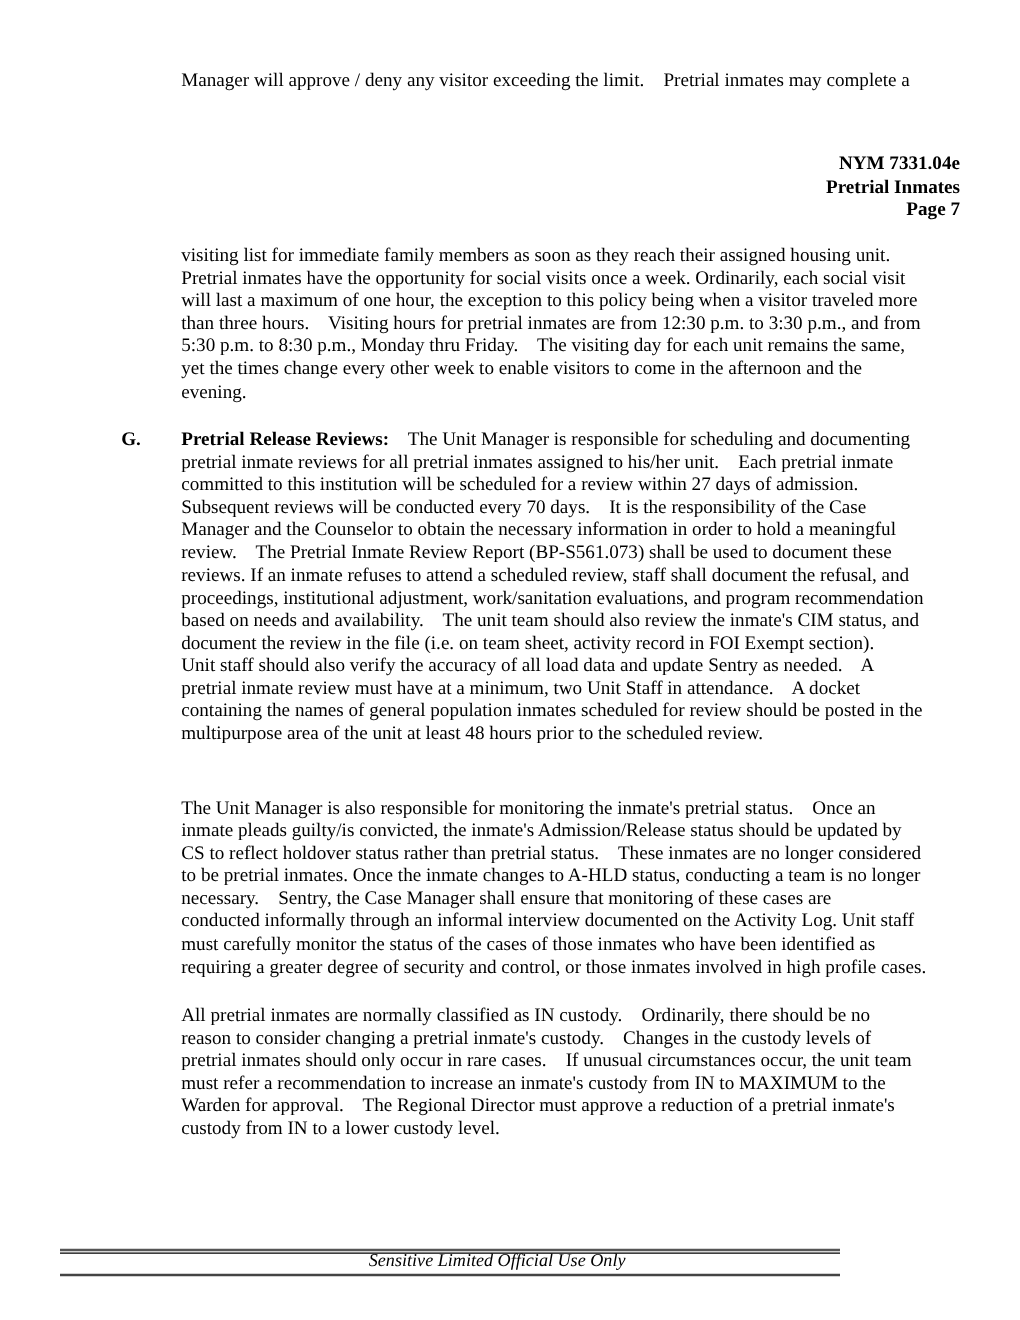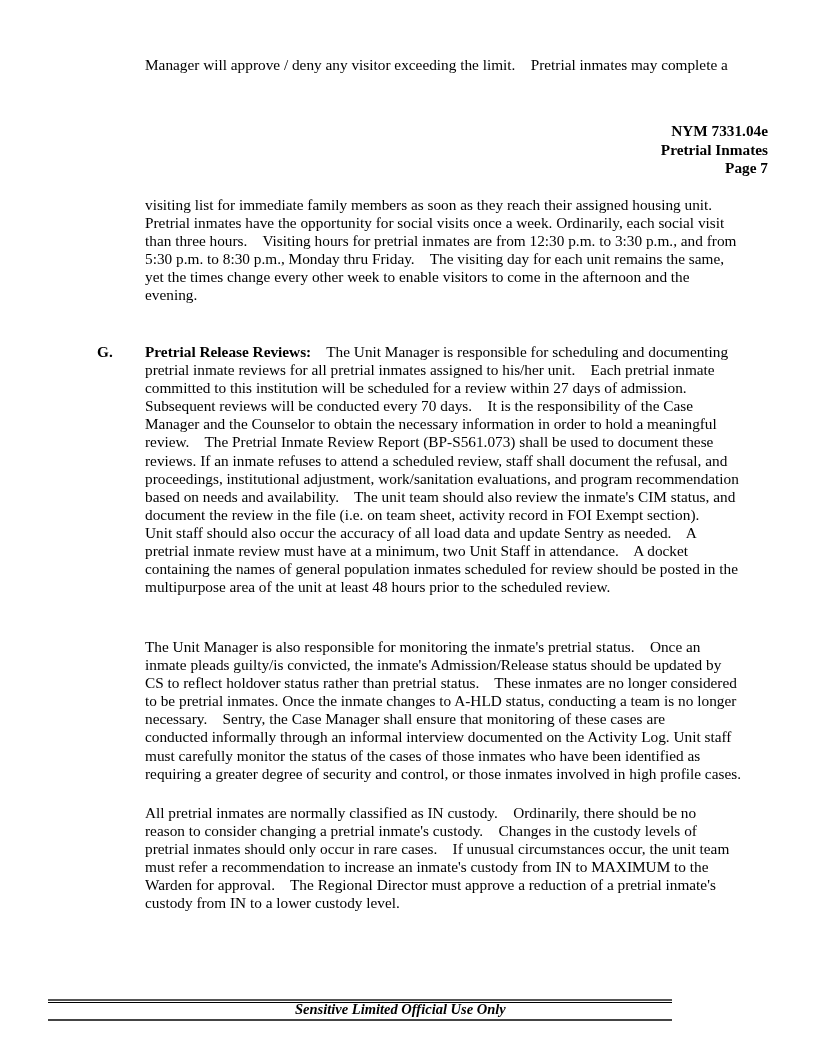--- a/index.html
+++ b/index.html
@@ -77,21 +77,21 @@
     top: 1019px;
     height: 2px;
     background: #444444;
   }
   .footer-text {
     position: absolute;
     left: 48px;
     width: 624px;
     top: 1000px;
     text-align: center;
-    font-weight: bold;
+    font-weight: normal;
     font-style: italic;
     font-size: 14.5px;
     line-height: 18px;
     padding-left: 200px;
     box-sizing: border-box;
     text-align: left;
     padding-left: 247px;
   }
 </style>
 </head>
@@ -101,39 +101,40 @@
 
 <div class="header-block">
   <span class="ln">NYM 7331.04e</span>
   <span class="ln">Pretrial Inmates</span>
   <span class="ln">Page 7</span>
 </div>
 
 <div class="para" style="top:196px;">
   <span class="ln">visiting list for immediate family members as soon as they reach their assigned housing unit.</span>
   <span class="ln">Pretrial inmates have the opportunity for social visits once a week. Ordinarily, each social visit</span>
+  <span class="ln">will last a maximum of one hour, the exception to this policy being when a visitor traveled more</span>
   <span class="ln">than three hours.    Visiting hours for pretrial inmates are from 12:30 p.m. to 3:30 p.m., and from</span>
   <span class="ln">5:30 p.m. to 8:30 p.m., Monday thru Friday.    The visiting day for each unit remains the same,</span>
   <span class="ln">yet the times change every other week to enable visitors to come in the afternoon and the</span>
   <span class="ln">evening.</span>
 </div>
 
 <div class="section-letter">G.</div>
 <div class="para" style="top:343px;">
   <span class="ln"><span class="bold">Pretrial Release Reviews:</span><span>    The Unit Manager is responsible for scheduling and documenting</span></span>
   <span class="ln">pretrial inmate reviews for all pretrial inmates assigned to his/her unit.    Each pretrial inmate</span>
   <span class="ln">committed to this institution will be scheduled for a review within 27 days of admission.</span>
   <span class="ln">Subsequent reviews will be conducted every 70 days.    It is the responsibility of the Case</span>
   <span class="ln">Manager and the Counselor to obtain the necessary information in order to hold a meaningful</span>
   <span class="ln">review.    The Pretrial Inmate Review Report (BP-S561.073) shall be used to document these</span>
   <span class="ln">reviews. If an inmate refuses to attend a scheduled review, staff shall document the refusal, and</span>
   <span class="ln">proceedings, institutional adjustment, work/sanitation evaluations, and program recommendation</span>
   <span class="ln">based on needs and availability.    The unit team should also review the inmate's CIM status, and</span>
   <span class="ln">document the review in the file (i.e. on team sheet, activity record in FOI Exempt section).</span>
-  <span class="ln">Unit staff should also occur the accuracy of all load data and update Sentry as needed.    A</span>
+  <span class="ln">Unit staff should also verify the accuracy of all load data and update Sentry as needed.    A</span>
   <span class="ln">pretrial inmate review must have at a minimum, two Unit Staff in attendance.    A docket</span>
   <span class="ln">containing the names of general population inmates scheduled for review should be posted in the</span>
   <span class="ln">multipurpose area of the unit at least 48 hours prior to the scheduled review.</span>
 </div>
 
 <div class="para" style="top:638px;">
   <span class="ln">The Unit Manager is also responsible for monitoring the inmate's pretrial status.    Once an</span>
   <span class="ln">inmate pleads guilty/is convicted, the inmate's Admission/Release status should be updated by</span>
   <span class="ln">CS to reflect holdover status rather than pretrial status.    These inmates are no longer considered</span>
   <span class="ln">to be pretrial inmates. Once the inmate changes to A-HLD status, conducting a team is no longer</span>

